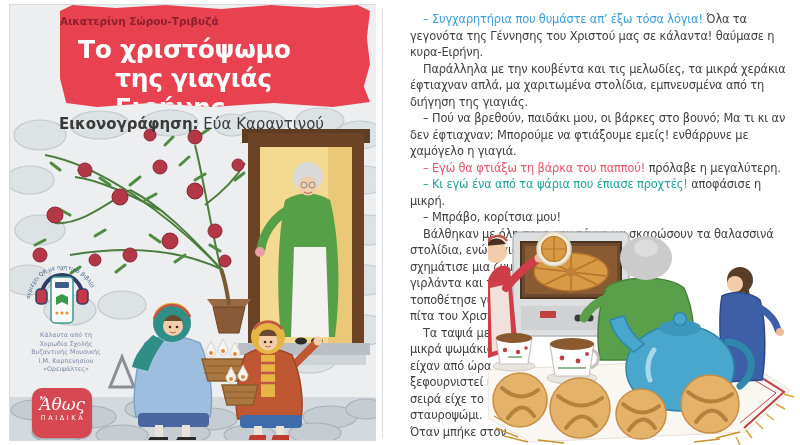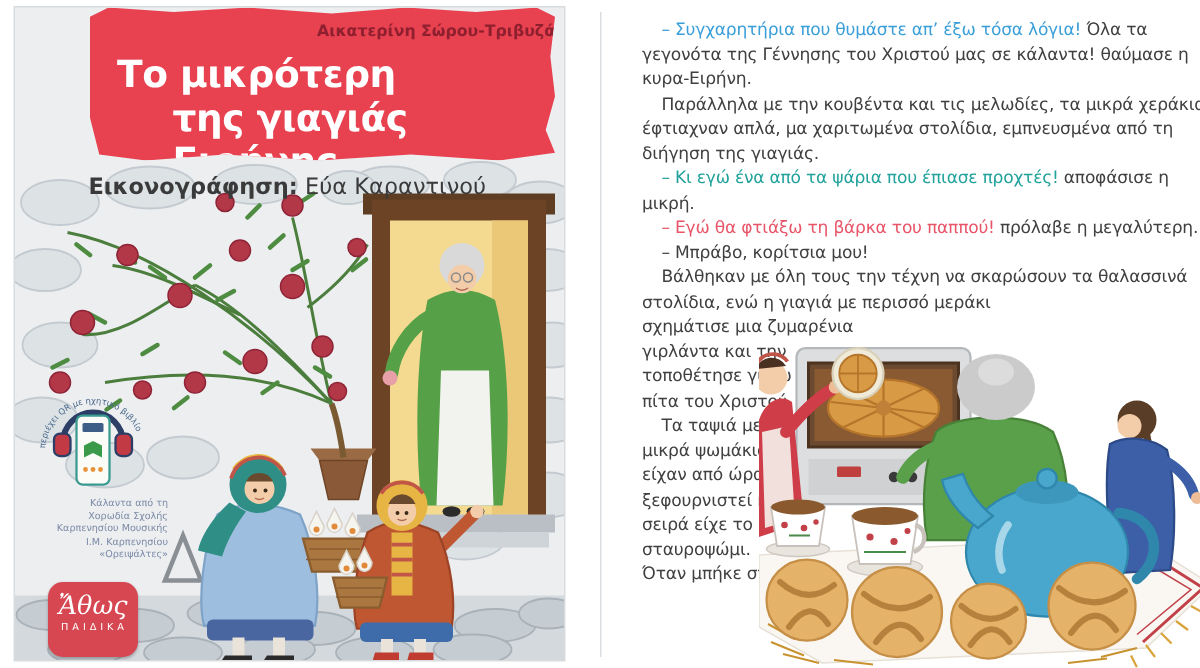--- a/index.html
+++ b/index.html
@@ -9,40 +9,40 @@
 
   
   .cover { position:absolute; left:10px; top:5px; width:366px; height:435px;
            background:#e9ecee; overflow:hidden;
            box-shadow: inset 0 0 0 3px rgba(255,255,255,.95), 0 0 0 1px #d8dcdf; }
   .cover-art { position:absolute; left:0; top:0; width:366px; height:435px; }
 
   .banner { position:absolute; left:50px; top:0px; width:310px; height:102px;
             background:#e8414f;
             clip-path: polygon(0% 6%, 4% 0%, 18% 3%, 34% 0%, 52% 4%, 68% 0%, 83% 3%, 96% 0%, 100% 6%, 99% 32%, 100% 58%, 98% 80%, 100% 95%, 88% 100%, 69% 96%, 49% 100%, 29% 96%, 12% 100%, 2% 96%, 0% 72%); }
-  .banner .author { margin-top:10px; text-align:right; color:#8e1f2f;
+  .banner .author { margin-top:10px; text-align:left; color:#8e1f2f;
                     font-size:10.5px; font-weight:bold; line-height:13px; }
   .banner .title1 { margin:7px 0 0 18px; color:#ffffff; font-size:25px; font-weight:bold; letter-spacing:-.3px; }
   .banner .title2 { margin:0 0 0 55px; color:#ffffff; font-size:25px; font-weight:bold; letter-spacing:-.3px; }
 
   .credit { position:absolute; top:110px; right:52px; font-size:15px; color:#3a3a3a; }
   .credit b { font-weight:bold; }
 
-  .choir { position:absolute; left:10px; top:326px; width:92px; text-align:right;
+  .choir { position:absolute; left:10px; top:326px; width:92px; text-align:center;
            font-size:6.4px; line-height:8.6px; color:#7b8aa6; }
 
   .logo { position:absolute; left:22px; top:383px; width:60px; height:50px;
           background:#d64752; border-radius:10px; text-align:center;
           box-shadow:0 1px 2px rgba(0,0,0,.25); }
   .logo .logo-name { margin-top:7px; color:#ffffff; font-family:"DejaVu Serif", serif;
                      font-style:italic; font-size:17px; line-height:19px; }
   .logo .logo-series { color:#ffffff; font-size:6.5px; letter-spacing:2.6px; margin-left:2px; }
 
   
-  .right-page { position:absolute; left:394px; top:0; width:368px; height:445px; background:#ffffff; }
+  .right-page { position:absolute; left:376px; top:0; width:368px; height:445px; background:#ffffff; }
   .page-edge { position:absolute; left:6px; top:8px; width:1px; height:430px; background:#dadee1; }
 
   .story { position:absolute; left:34px; top:11px; width:382px; height:430px;
            font-size:11.4px; line-height:16.5px; color:#404040; letter-spacing:-0.15px; }
   .story p { margin:0; text-indent:13px; text-align:left; }
   .c-blue { color:#3a9fd9; }
   .c-red  { color:#e85468; }
   .c-teal { color:#21a29b; }
 
   .fl { float:right; clear:right; }
@@ -255,48 +255,49 @@
         <circle cx="47" cy="308" r="1.6" fill="#e8923a"></circle>
           <circle cx="52" cy="308" r="1.6" fill="#e8923a"></circle>
           <circle cx="57" cy="308" r="1.6" fill="#e8923a"></circle>
       </g>
     </svg>
 
     <div class="banner">
       <div class="author">
         <div>Αικατερίνη Σώρου-Τριβυζά</div>
       </div>
-      <div class="title1">Το μικρότερη</div>
+      <div class="title1">Το χριστόψωμο</div>
       <div class="title2">της γιαγιάς Ειρήνης</div>
     </div>
 
     <div class="credit"><b>Εικονογράφηση:</b><span> Εύα Καραντινού</span></div>
 
     <div class="choir">
       <div>Κάλαντα από τη</div>
       <div>Χορωδία Σχολής</div>
-      <div>Καρπενησίου Μουσικής</div>
+      <div>Βυζαντινής Μουσικής</div>
       <div>Ι.Μ. Καρπενησίου</div>
       <div>«Ορειψάλτες»</div>
     </div>
 
     <div class="logo">
       <div class="logo-name">Ἄθως</div>
       <div class="logo-series">ΠΑΙΔΙΚΑ</div>
     </div>
   </div>
 
   <div class="right-page">
     <div class="page-edge"></div>
 
     <div class="story">
       <p><span class="c-blue">– Συγχαρητήρια που θυμάστε απ’ έξω τόσα λόγια! </span><span>Όλα τα γεγονότα της Γέννησης του Χριστού μας σε κάλαντα! θαύμασε η κυρα-Ειρήνη.</span></p>
       <p><span>Παράλληλα με την κουβέντα και τις μελωδίες, τα μικρά χεράκια έφτιαχναν απλά, μα χαριτωμένα στολίδια, εμπνευσμένα από τη διήγηση της γιαγιάς.</span></p>
+      <p><span>– Πού να βρεθούν, παιδάκι μου, οι βάρκες στο βουνό; Μα τι κι αν δεν έφτιαχναν; Μπορούμε να φτιάξουμε εμείς! ενθάρρυνε με χαμόγελο η γιαγιά.</span></p>
+      <p><span class="c-red">– Εγώ θα φτιάξω τη βάρκα του παππού! </span><span>πρόλαβε η μεγαλύτερη.</span></p>
       <p><span class="c-teal">– Κι εγώ ένα από τα ψάρια που έπιασε προχτές! </span><span>αποφάσισε η μικρή.</span></p>
-      <p><span class="c-red">– Εγώ θα φτιάξω τη βάρκα του παππού! </span><span>πρόλαβε η μεγαλύτερη.</span></p>
       <p><span>– Μπράβο, κορίτσια μου!</span></p>
       <p><span class="fl f1"></span><span class="fl f2"></span><span class="fl f3"></span><span class="fl f4"></span><span>Βάλθηκαν με όλη τους την τέχνη να σκαρώσουν τα θαλασσινά στολίδια, ενώ η γιαγιά με περισσό μεράκι σχημάτισε μια ζυμαρένια γιρλάντα και την τοποθέτησε γύρω από την πίτα του Χριστού.</span></p>
       <p><span>Τα ταψιά με τα μικρά ψωμάκια είχαν από ώρα ξεφουρνιστεί και σειρά είχε το σταυροψώμι. Όταν μπήκε στον</span></p>
     </div>
 
     <svg class="story-art" viewBox="0 0 312 227">
 
       <g>
         <path d="M0,152 L252,140 L302,172 L258,214 L42,224 L0,200 Z" fill="#faf7f2" stroke="#e6e0d6" stroke-width="1"></path>
         <path d="M252,146 L296,174 L256,210" stroke="#c24048" stroke-width="2" fill="none"></path>

